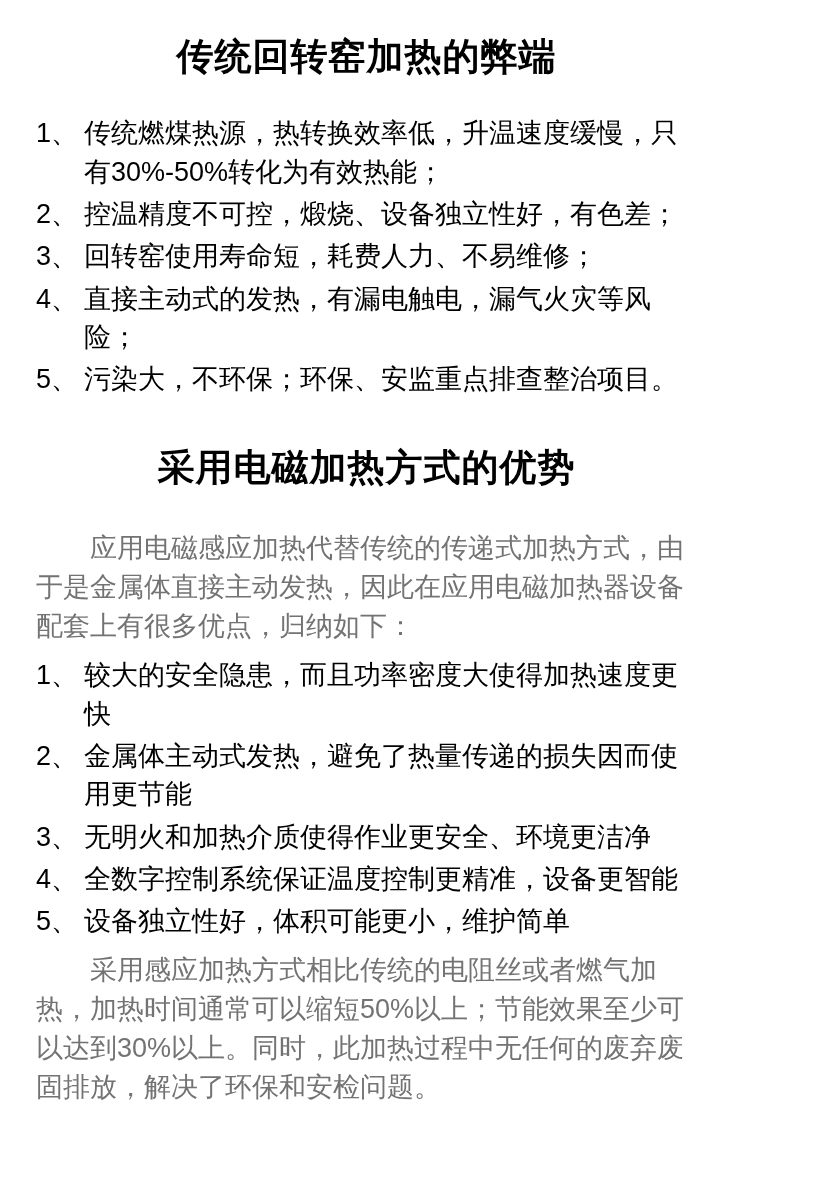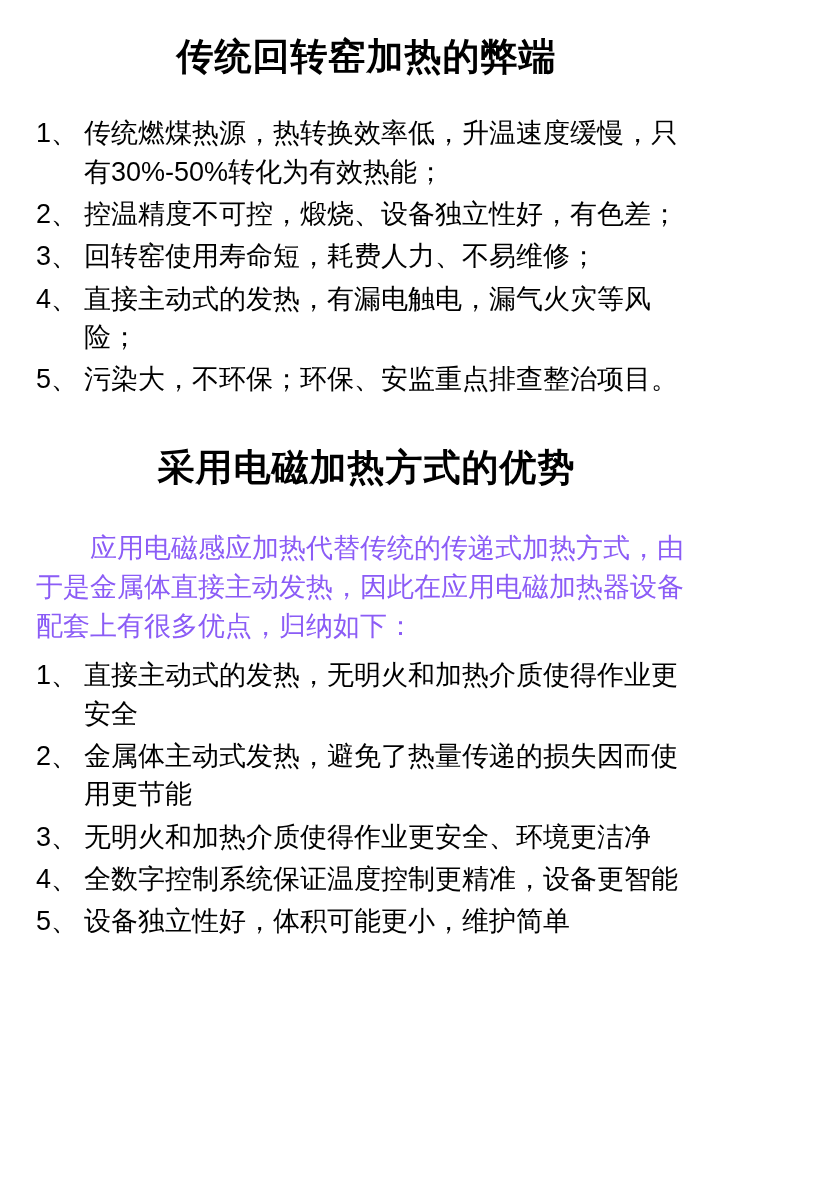--- a/index.html
+++ b/index.html
@@ -66,21 +66,21 @@
   .list-1 li {
     margin-bottom: 2px;
   }
   .list-2 li {
     margin-bottom: 8px;
   }
   .para {
     font-size: 27px;
     line-height: 1.45;
     margin: 12px 0 8px 0;
-    color: #8b5cf6;
+    color: #737373;
   }
   .para-indent {
     text-indent: 54px;
   }
   .para-block-1 {
     margin-bottom: 10px;
   }
   .closing {
     margin-top: 10px;
   }
@@ -115,34 +115,35 @@
     </li>
   </ol>
 
   <h1 class="section-title title-2">采用电磁加热方式的优势</h1>
 
   <p class="para para-indent para-block-1">应用电磁感应加热代替传统的传递式加热方式，由于是金属体直接主动发热，因此在应用电磁加热器设备配套上有很多优点，归纳如下：</p>
 
   <ol class="num-list list-2">
     <li>
       <span class="marker">1、</span>
-      <span class="item-text">直接主动式的发热，无明火和加热介质使得作业更安全</span>
+      <span class="item-text">较大的安全隐患，而且功率密度大使得加热速度更快</span>
     </li>
     <li>
       <span class="marker">2、</span>
       <span class="item-text">金属体主动式发热，避免了热量传递的损失因而使用更节能</span>
     </li>
     <li>
       <span class="marker">3、</span>
       <span class="item-text">无明火和加热介质使得作业更安全、环境更洁净</span>
     </li>
     <li>
       <span class="marker">4、</span>
       <span class="item-text">全数字控制系统保证温度控制更精准，设备更智能</span>
     </li>
     <li>
       <span class="marker">5、</span>
       <span class="item-text">设备独立性好，体积可能更小，维护简单</span>
     </li>
   </ol>
 
+  <p class="para para-indent closing">采用感应加热方式相比传统的电阻丝或者燃气加热，加热时间通常可以缩短50%以上；节能效果至少可以达到30%以上。同时，此加热过程中无任何的废弃废固排放，解决了环保和安检问题。</p>
 
 </div>
 
 </body></html>

